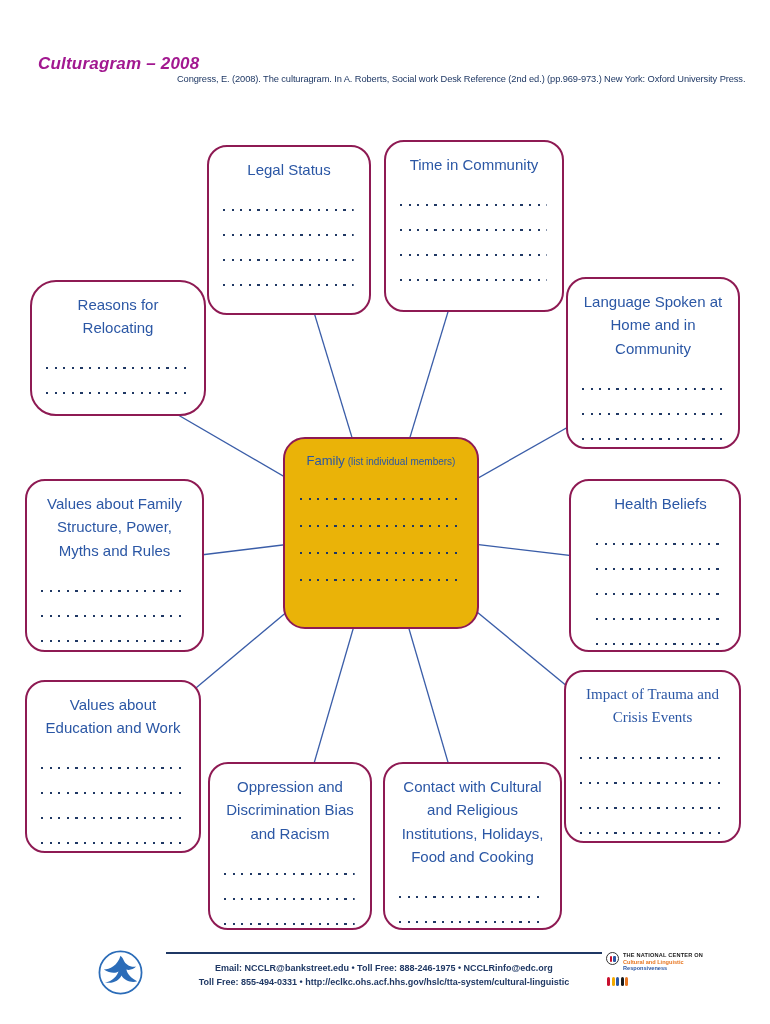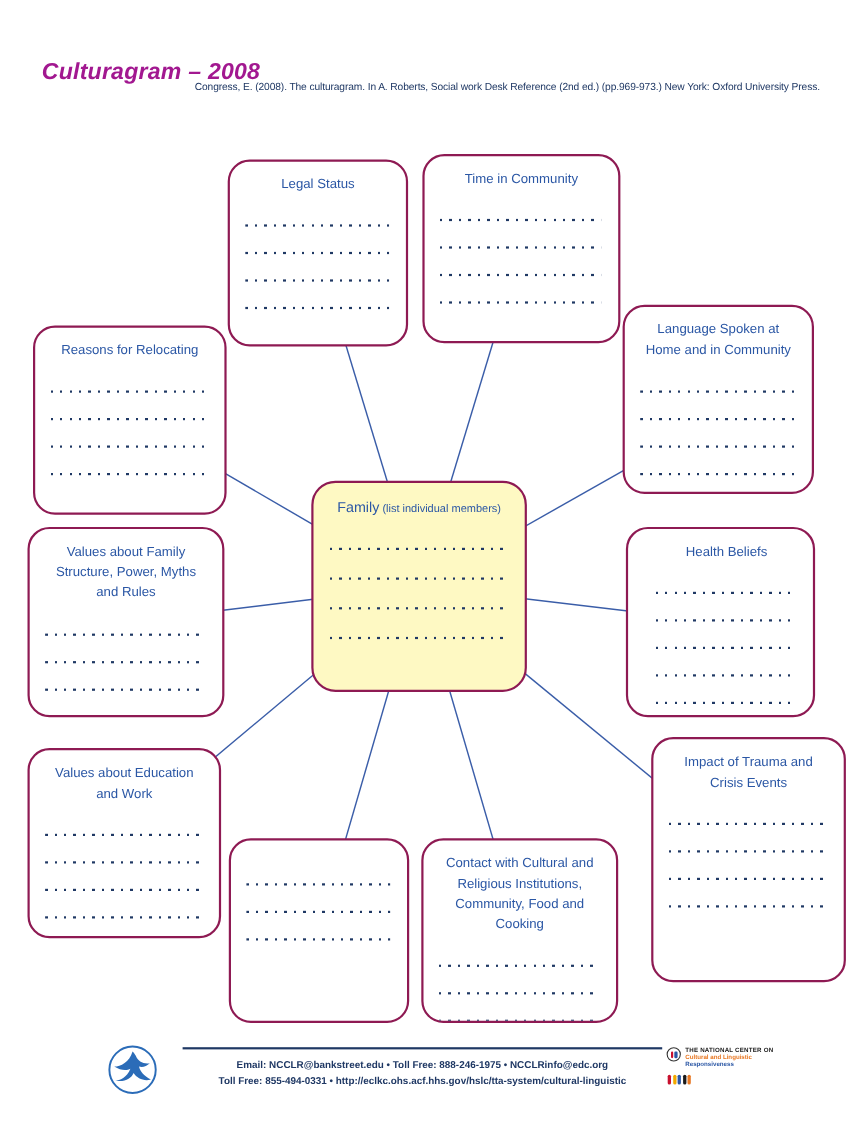--- a/index.html
+++ b/index.html
@@ -4,46 +4,46 @@
 <style>
   * { margin:0; padding:0; box-sizing:border-box; }
   html,body { background:#ffffff; }
   .page {
     position:relative; width:770px; height:1024px; background:#ffffff;
     font-family:"Liberation Sans", sans-serif; overflow:hidden; margin:0 auto;
   }
   
   .doc-title {
     position:absolute; left:38px; top:54px;
-    font-size:21px; font-weight:bold; font-style:italic;
+    font-size:17px; font-weight:bold; font-style:italic;
     color:var(--color-heading,#A21890); letter-spacing:.2px;
   }
   .citation {
     position:absolute; left:177px; top:62px;
     font-size:9.3px; color:var(--color-text,#1F3864); white-space:nowrap; letter-spacing:-.1px;margin-top:12px;
   }
   
   .connectors { position:absolute; left:0; top:0; width:770px; height:1024px; z-index:1; pointer-events:none; }
   .connectors line { stroke:var(--color-connector,#3A5DA8); stroke-width:1.3; }
   .node-box {
     position:absolute; z-index:2; background:#fff;
     border:2px solid var(--color-box-border,#8E1A53); border-radius:20px;
     padding:11px 14px 9px; overflow:hidden;
   }
   .node-title {
-    color:var(--color-box-title,#2B57A5); font-size:12px; line-height:1.55; text-align:center;
+    color:var(--color-box-title,#2B57A5); font-size:15px; line-height:1.55; text-align:center;
   }
   .dotlines { margin-top:5px; }
   .dotline {
     height:25px;
     background:repeating-linear-gradient(to right, var(--color-dots,#1F3864) 0 2.2px, transparent 2.2px 8.6px) left bottom / 99% 2.2px no-repeat;
   }
   .center-box {
     position:absolute; left:283px; top:437px; width:196px; height:192px; z-index:2;
-    background:#fef9c3; border:2px solid var(--color-box-border,#8E1A53); border-radius:22px;
+    background:#eab308; border:2px solid var(--color-box-border,#8E1A53); border-radius:22px;
     padding:14px 15px 10px; overflow:hidden;
   }
   .center-title { text-align:center; color:var(--color-box-title,#2B57A5); font-size:10px; }
   .family-name { font-size:13px; }
   .center-box .dotline { height:27px; }
   
   .footer-divider { position:absolute; left:166px; top:952px; width:436px; height:2px; background:var(--color-text,#1F3864); }
   .footer-contact {
     position:absolute; left:146px; top:961px; width:476px; text-align:center;
     color:var(--color-text,#1F3864); font-size:9px; font-weight:bold; line-height:14px;
@@ -111,21 +111,21 @@
       </div>
       <div class="node-box" style="left: 384px; top: 140px; width: 180px; height: 172px;">
         <div class="node-title">Time in Community</div>
         <div class="dotlines">
           <div class="dotline"></div>
           <div class="dotline"></div>
           <div class="dotline"></div>
           <div class="dotline"></div>
         </div>
       </div>
-      <div class="node-box" style="left: 30px; top: 296px; width: 176px; height: 172px;">
+      <div class="node-box" style="left: 30px; top: 280px; width: 176px; height: 136px; border-radius: 26px;">
         <div class="node-title">Reasons for Relocating</div>
         <div class="dotlines">
           <div class="dotline"></div>
           <div class="dotline"></div>
           <div class="dotline"></div>
           <div class="dotline"></div>
         </div>
       </div>
       <div class="node-box" style="left: 566px; top: 277px; width: 174px; height: 172px;">
         <div class="node-title">Language Spoken at Home and in Community</div>
@@ -158,38 +158,39 @@
       <div class="node-box" style="left: 25px; top: 680px; width: 176px; height: 173px;">
         <div class="node-title">Values about Education and Work</div>
         <div class="dotlines">
           <div class="dotline"></div>
           <div class="dotline"></div>
           <div class="dotline"></div>
           <div class="dotline"></div>
           <div class="dotline"></div>
         </div>
       </div>
-      <div class="node-box" style="left: 592px; top: 670px; width: 177px; height: 223px;">
+      <div class="node-box" style="left: 564px; top: 670px; width: 177px; height: 173px; font-family: Liberation Serif, serif;">
         <div class="node-title">Impact of Trauma and Crisis Events</div>
         <div class="dotlines">
           <div class="dotline"></div>
           <div class="dotline"></div>
           <div class="dotline"></div>
           <div class="dotline"></div>
         </div>
       </div>
       <div class="node-box" style="left: 208px; top: 762px; width: 164px; height: 168px;">
+        <div class="node-title">Oppression and Discrimination Bias and Racism</div>
         <div class="dotlines">
           <div class="dotline"></div>
           <div class="dotline"></div>
           <div class="dotline"></div>
         </div>
       </div>
       <div class="node-box" style="left: 383px; top: 762px; width: 179px; height: 168px;">
-        <div class="node-title">Contact with Cultural and Religious Institutions, Community, Food and Cooking</div>
+        <div class="node-title">Contact with Cultural and Religious Institutions, Holidays, Food and Cooking</div>
         <div class="dotlines">
           <div class="dotline"></div>
           <div class="dotline"></div>
           <div class="dotline"></div>
         </div>
       </div>
     </div>
 
   <div class="footer-divider"></div>
 

